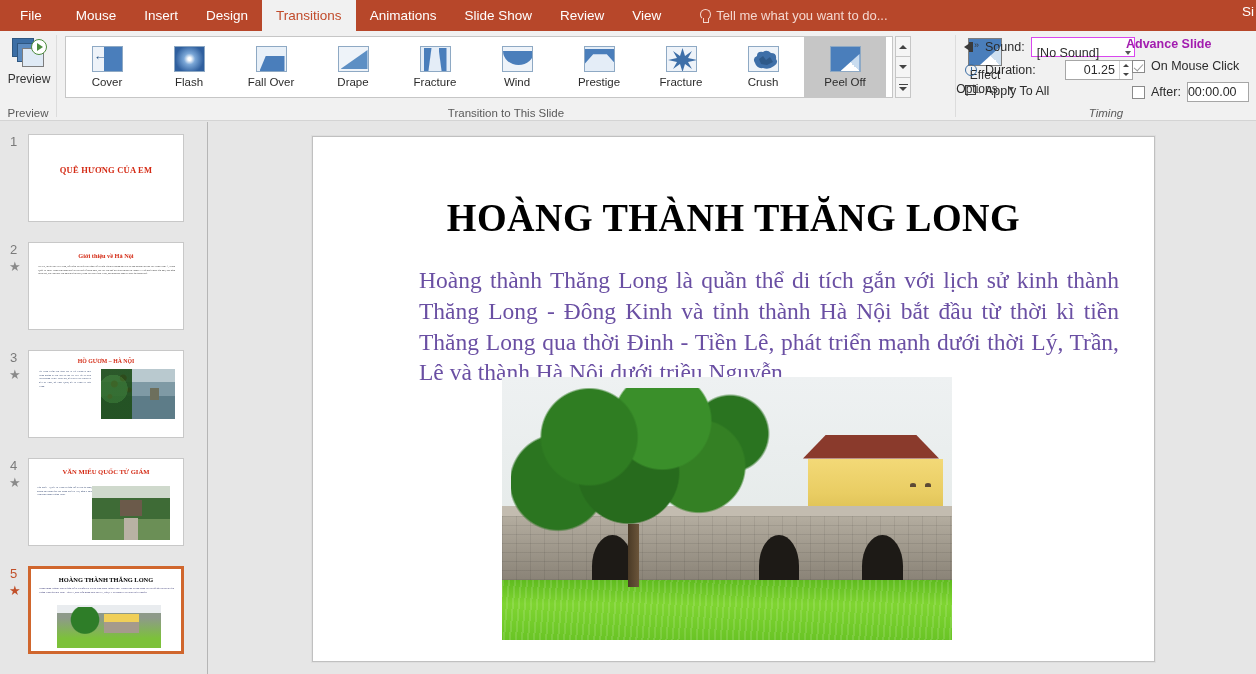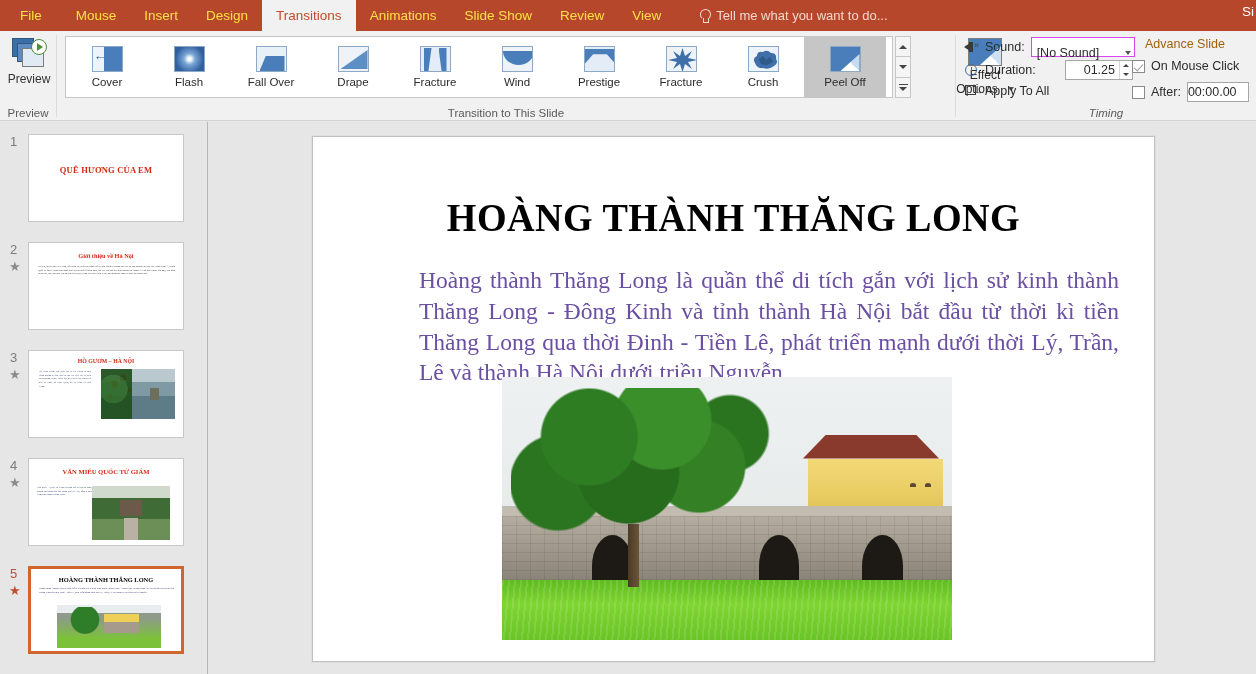--- a/index.html
+++ b/index.html
@@ -12,21 +12,21 @@
 
   
   #tabbar {
     position: absolute; left: 0; top: 0; width: 1256px; height: 31px;
     background: #b7472a;
     display: flex; align-items: stretch;
   }
   .tab {
     display: flex; align-items: center; justify-content: center;
     padding: 0 14px; height: 31px;
-    color: #fde047; font-size: 13.5px; white-space: nowrap;
+    color: #ffffff; font-size: 13.5px; white-space: nowrap;
   }
   .tab.file { padding: 0 20px; }
   .tab.active { background: #f1f1f1; color: #c14b2b; }
   #tellme {
     display: flex; align-items: center; gap: 6px;
     padding: 0 10px; height: 31px; color: #f4d7cf; font-size: 13px;
     margin-left: 14px;
   }
   #signin {
     position: absolute; right: 0; top: 0; height: 23px;
@@ -159,21 +159,21 @@
     background: linear-gradient(45deg, #ffffff 50%, #cfe0f0 50%); clip-path: polygon(100% 0, 100% 100%, 0 100%); }
   #eo-l1 { font-size: 12px; color: #2b2b2b; margin-top: 2px; }
   #eo-l2 { font-size: 12px; color: #2b2b2b; display: flex; align-items: center; gap: 10px; }
 
   
   #grp-timing { position: absolute; left: 956px; top: 0; width: 300px; height: 90px; }
   .trow { position: absolute; display: flex; align-items: center; font-size: 12.5px; color: #2b2b2b; }
   #t-sound { left: 8px; top: 6px; }
   #t-duration { left: 8px; top: 29px; }
   #t-applyall { left: 8px; top: 52px; }
-  #t-advance { left: 189px; top: 6px; color: #a16207; }
+  #t-advance { left: 170px; top: 6px; color: #a21caf; font-weight: bold; }
   #t-mouse { left: 176px; top: 28px; }
   #t-after { left: 176px; top: 51px; }
 
   .mini-ico { width: 16px; height: 15px; margin-right: 5px; position: relative; flex: none; }
   .spk { position:absolute; left:0; top:3px; width:0; height:0;
     border-top:4px solid transparent; border-bottom:4px solid transparent; border-right:6px solid #3a3a3a; }
   .spk2 { position:absolute; left:5px; top:2px; width:4px; height:10px; background:#3a3a3a; }
   .wav { position:absolute; left:10px; top:1px; font-size:9px; color:#3a3a3a; line-height:9px; }
   .clock { position:absolute; left:1px; top:1px; width:12px; height:12px; border:1.4px solid #3b6ea5; border-radius:50%; }
   .clock::after { content:""; position:absolute; left:4.5px; top:2px; width:1.3px; height:4.5px; background:#3b6ea5; }

